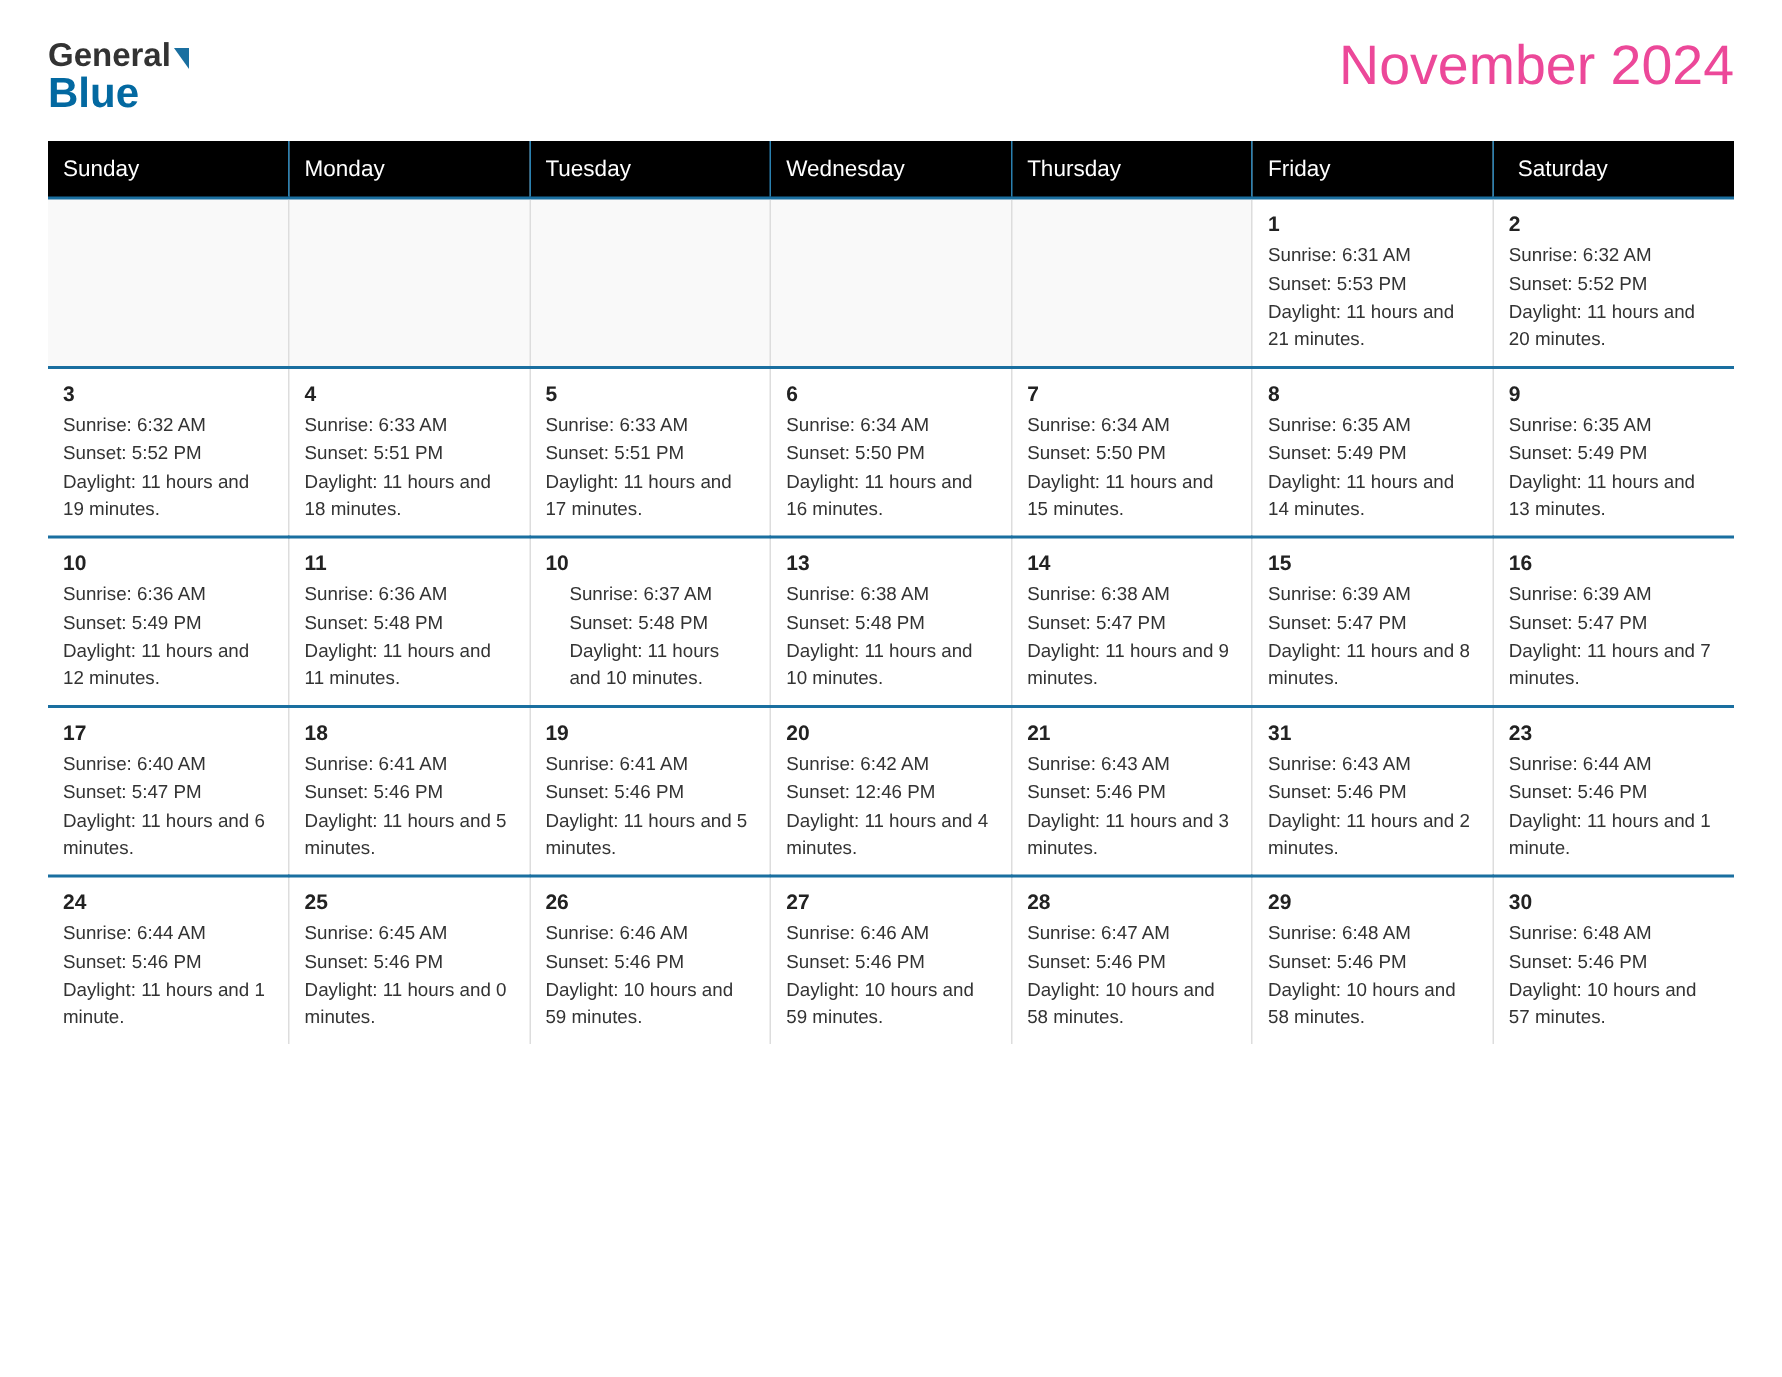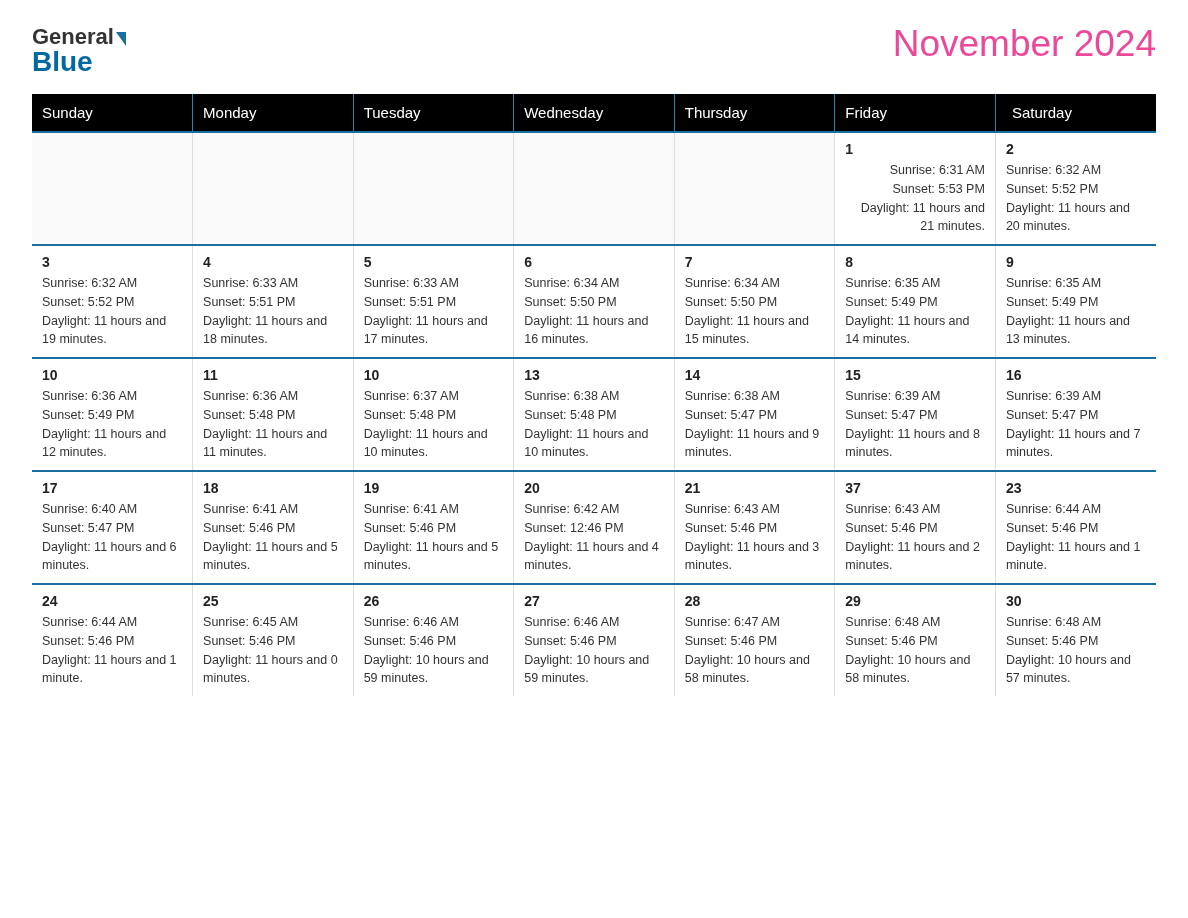--- a/index.html
+++ b/index.html
@@ -133,21 +133,21 @@
   </thead>
   <tbody id="calendar-body">
   <tr>
         <td class="empty-cell"></td>
         <td class="empty-cell"></td>
         <td class="empty-cell"></td>
         <td class="empty-cell"></td>
         <td class="empty-cell"></td>
         <td>
           <span class="day-number">1</span>
-          <div class="day-info" style="white-space: pre-line; text-align: right;">Sunrise: 6:31 AM
+          <div class="day-info" style="white-space: pre-line;">Sunrise: 6:31 AM
 Sunset: 5:53 PM
 Daylight: 11 hours and 21 minutes.</div>
         </td>
         <td>
           <span class="day-number">2</span>
           <div class="day-info" style="white-space: pre-line;">Sunrise: 6:32 AM
 Sunset: 5:52 PM
 Daylight: 11 hours and 20 minutes.</div>
         </td>
       </tr>
@@ -203,21 +203,21 @@
 Daylight: 11 hours and 12 minutes.</div>
         </td>
         <td>
           <span class="day-number">11</span>
           <div class="day-info" style="white-space: pre-line;">Sunrise: 6:36 AM
 Sunset: 5:48 PM
 Daylight: 11 hours and 11 minutes.</div>
         </td>
         <td>
           <span class="day-number">10</span>
-          <div class="day-info" style="white-space: pre-line;">Sunrise: 6:37 AM
+          <div class="day-info" style="white-space: pre-line; margin-left: 16px;">Sunrise: 6:37 AM
 Sunset: 5:48 PM
 Daylight: 11 hours and 10 minutes.</div>
         </td>
         <td>
           <span class="day-number">13</span>
           <div class="day-info" style="white-space: pre-line;">Sunrise: 6:38 AM
 Sunset: 5:48 PM
 Daylight: 11 hours and 10 minutes.</div>
         </td>
         <td>
@@ -264,21 +264,21 @@
 Sunset: 12:46 PM
 Daylight: 11 hours and 4 minutes.</div>
         </td>
         <td>
           <span class="day-number">21</span>
           <div class="day-info" style="white-space: pre-line;">Sunrise: 6:43 AM
 Sunset: 5:46 PM
 Daylight: 11 hours and 3 minutes.</div>
         </td>
         <td>
-          <span class="day-number">37</span>
+          <span class="day-number">31</span>
           <div class="day-info" style="white-space: pre-line;">Sunrise: 6:43 AM
 Sunset: 5:46 PM
 Daylight: 11 hours and 2 minutes.</div>
         </td>
         <td>
           <span class="day-number">23</span>
           <div class="day-info" style="white-space: pre-line;">Sunrise: 6:44 AM
 Sunset: 5:46 PM
 Daylight: 11 hours and 1 minute.</div>
         </td>

